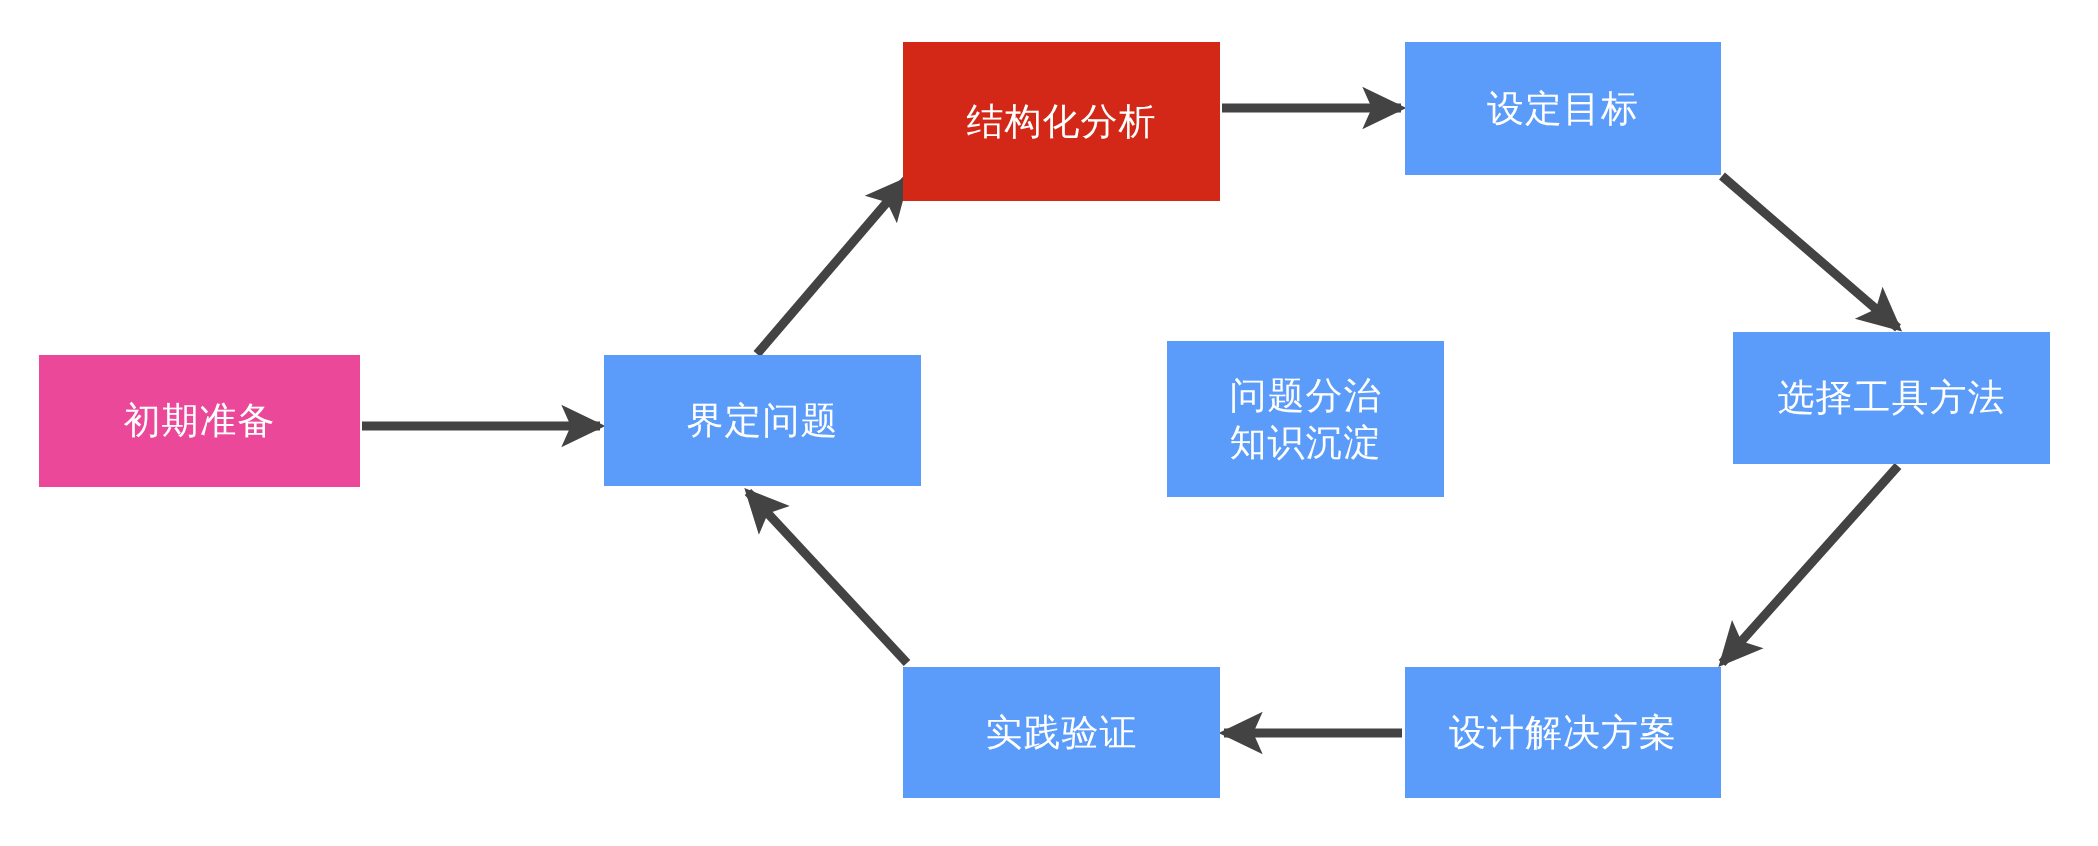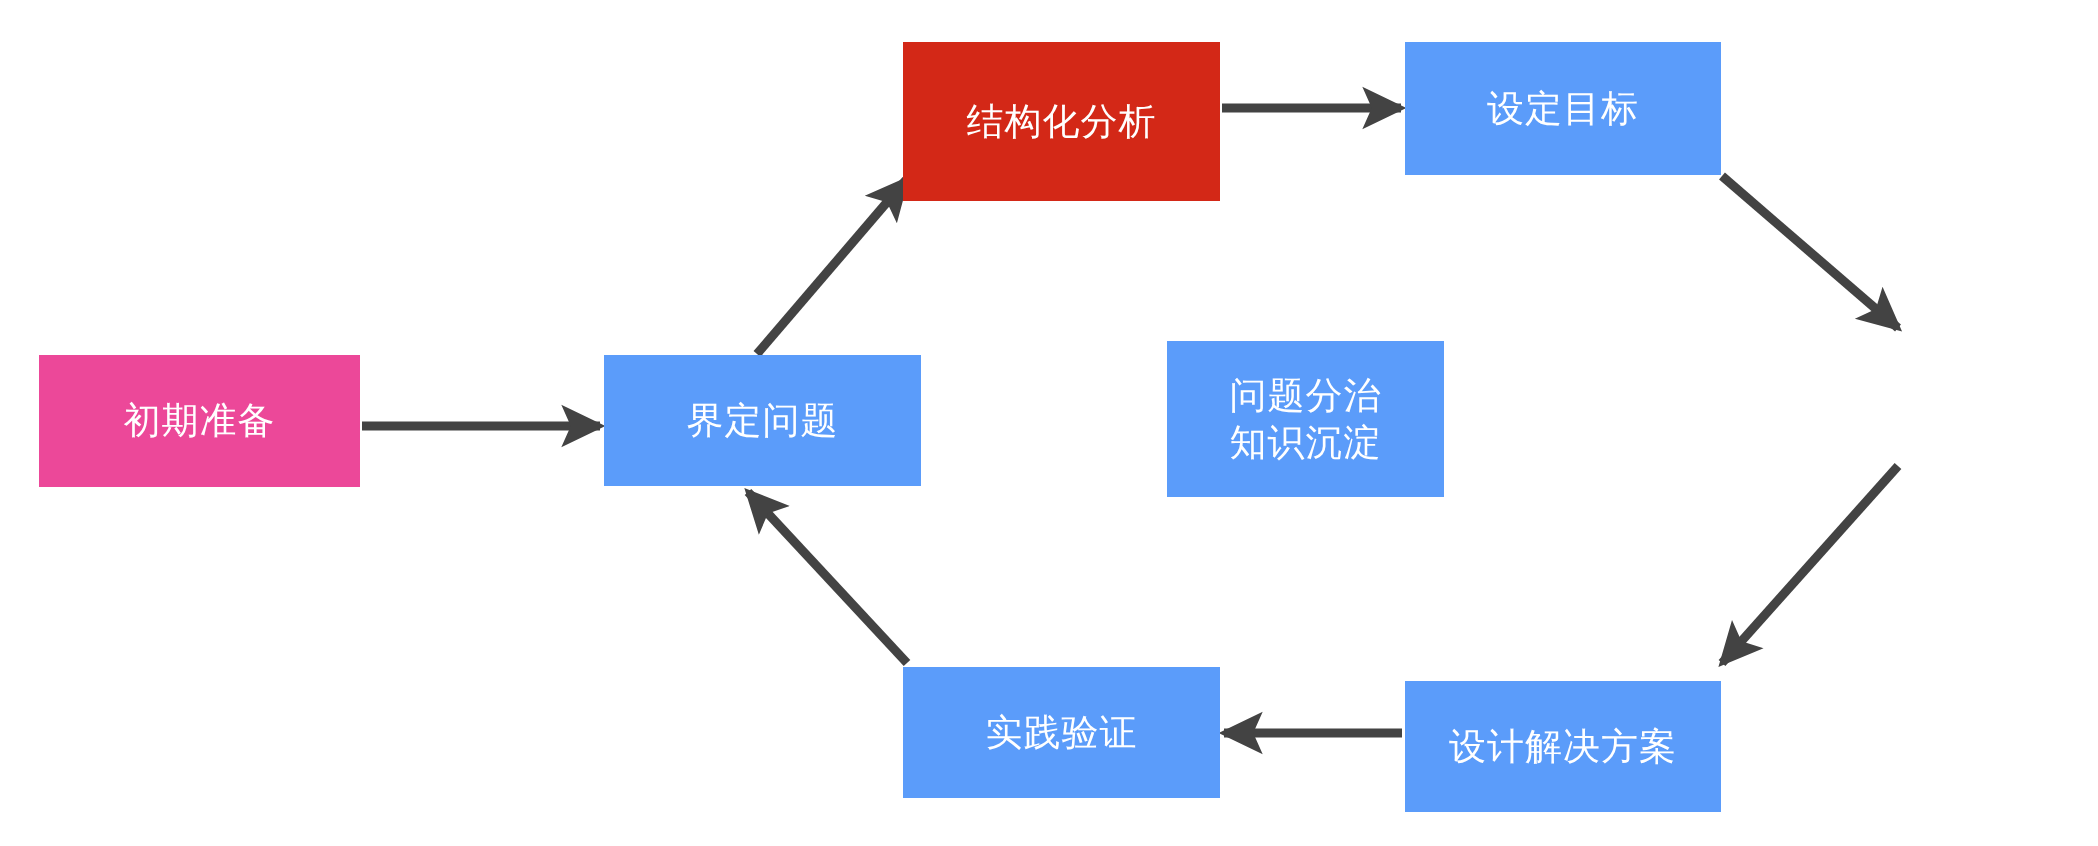--- a/index.html
+++ b/index.html
@@ -62,18 +62,19 @@
     <line x1="1722" y1="176" x2="1898" y2="328" stroke="#434343" stroke-width="9" marker-end="url(#arrowhead)"></line>
     <line x1="1898" y1="466" x2="1722" y2="663" stroke="#434343" stroke-width="9" marker-end="url(#arrowhead)"></line>
     <line x1="1402" y1="733" x2="1224" y2="733" stroke="#434343" stroke-width="9" marker-end="url(#arrowhead)"></line>
     <line x1="907" y1="663" x2="748" y2="492" stroke="#434343" stroke-width="9" marker-end="url(#arrowhead)"></line>
   </svg>
 
   <div class="node node-blue" style="left: 39px; top: 355px; width: 321px; height: 132px; background: #ec4899;">初期准备</div>
   <div class="node node-blue" style="left: 604px; top: 355px; width: 317px; height: 131px; background: rgb(91, 156, 250);">界定问题</div>
   <div class="node node-red" style="left: 903px; top: 42px; width: 317px; height: 159px; background: rgb(211, 40, 23);">结构化分析</div>
   <div class="node node-blue" style="left: 1405px; top: 42px; width: 316px; height: 133px; background: rgb(91, 156, 250);">设定目标</div>
+  <div class="node node-blue" style="left: 1733px; top: 332px; width: 317px; height: 132px; background: rgb(91, 156, 250);">选择工具方法</div>
   <div class="node node-blue" style="left: 1167px; top: 341px; width: 277px; height: 156px; background: rgb(91, 156, 250);">问题分治
 知识沉淀</div>
-  <div class="node node-blue" style="left: 1405px; top: 681px; width: 316px; height: 131px; background: rgb(91, 156, 250);">设计解决方案</div>
+  <div class="node node-blue" style="left: 1405px; top: 667px; width: 316px; height: 131px; background: rgb(91, 156, 250);">设计解决方案</div>
   <div class="node node-blue" style="left: 903px; top: 667px; width: 317px; height: 131px; background: rgb(91, 156, 250);">实践验证</div>
 
 </div>
 
 </body></html>

